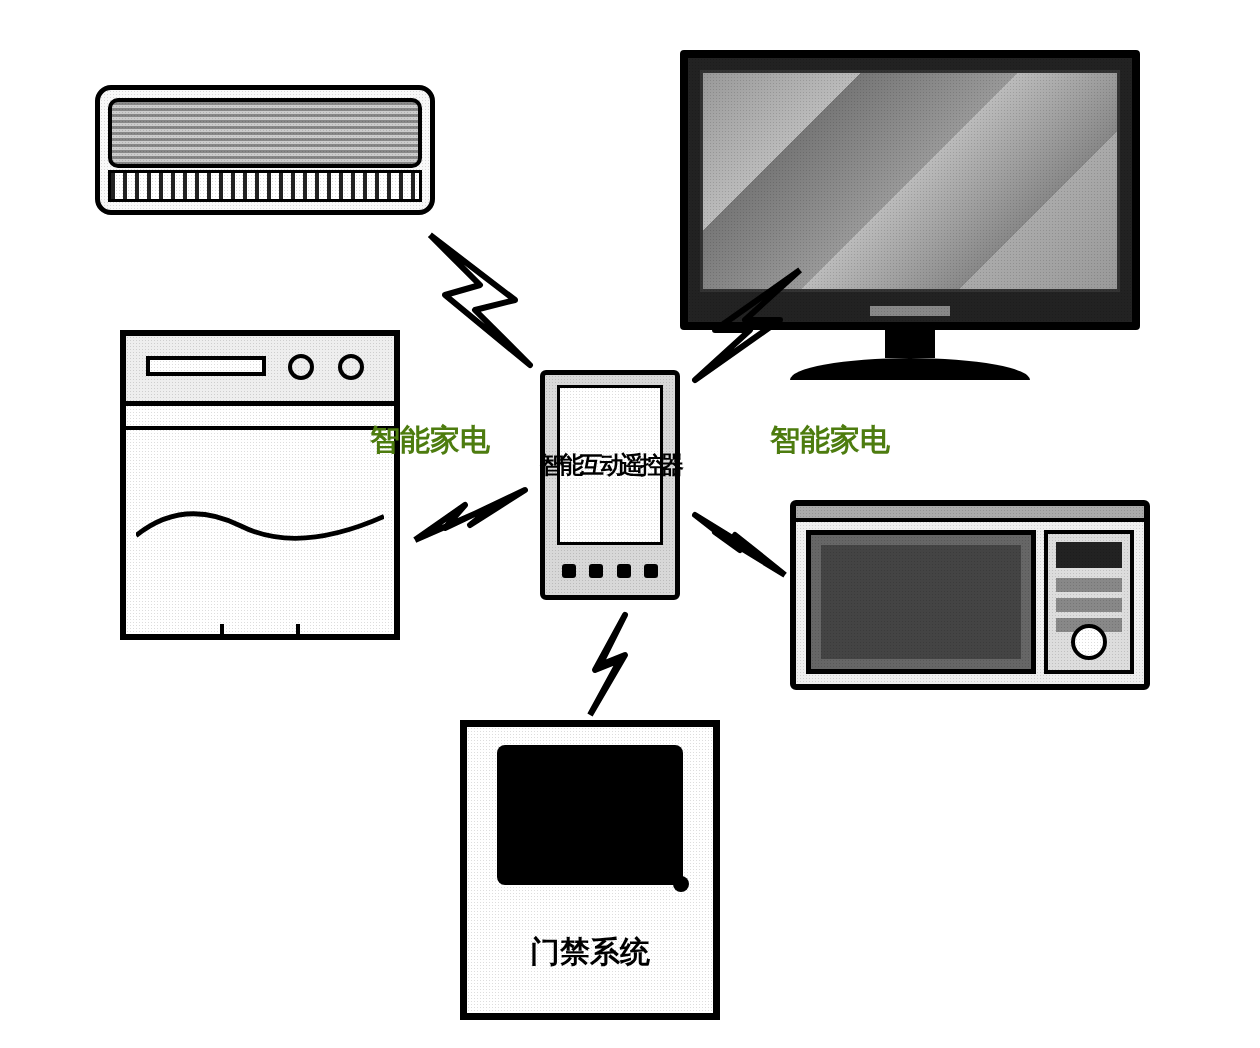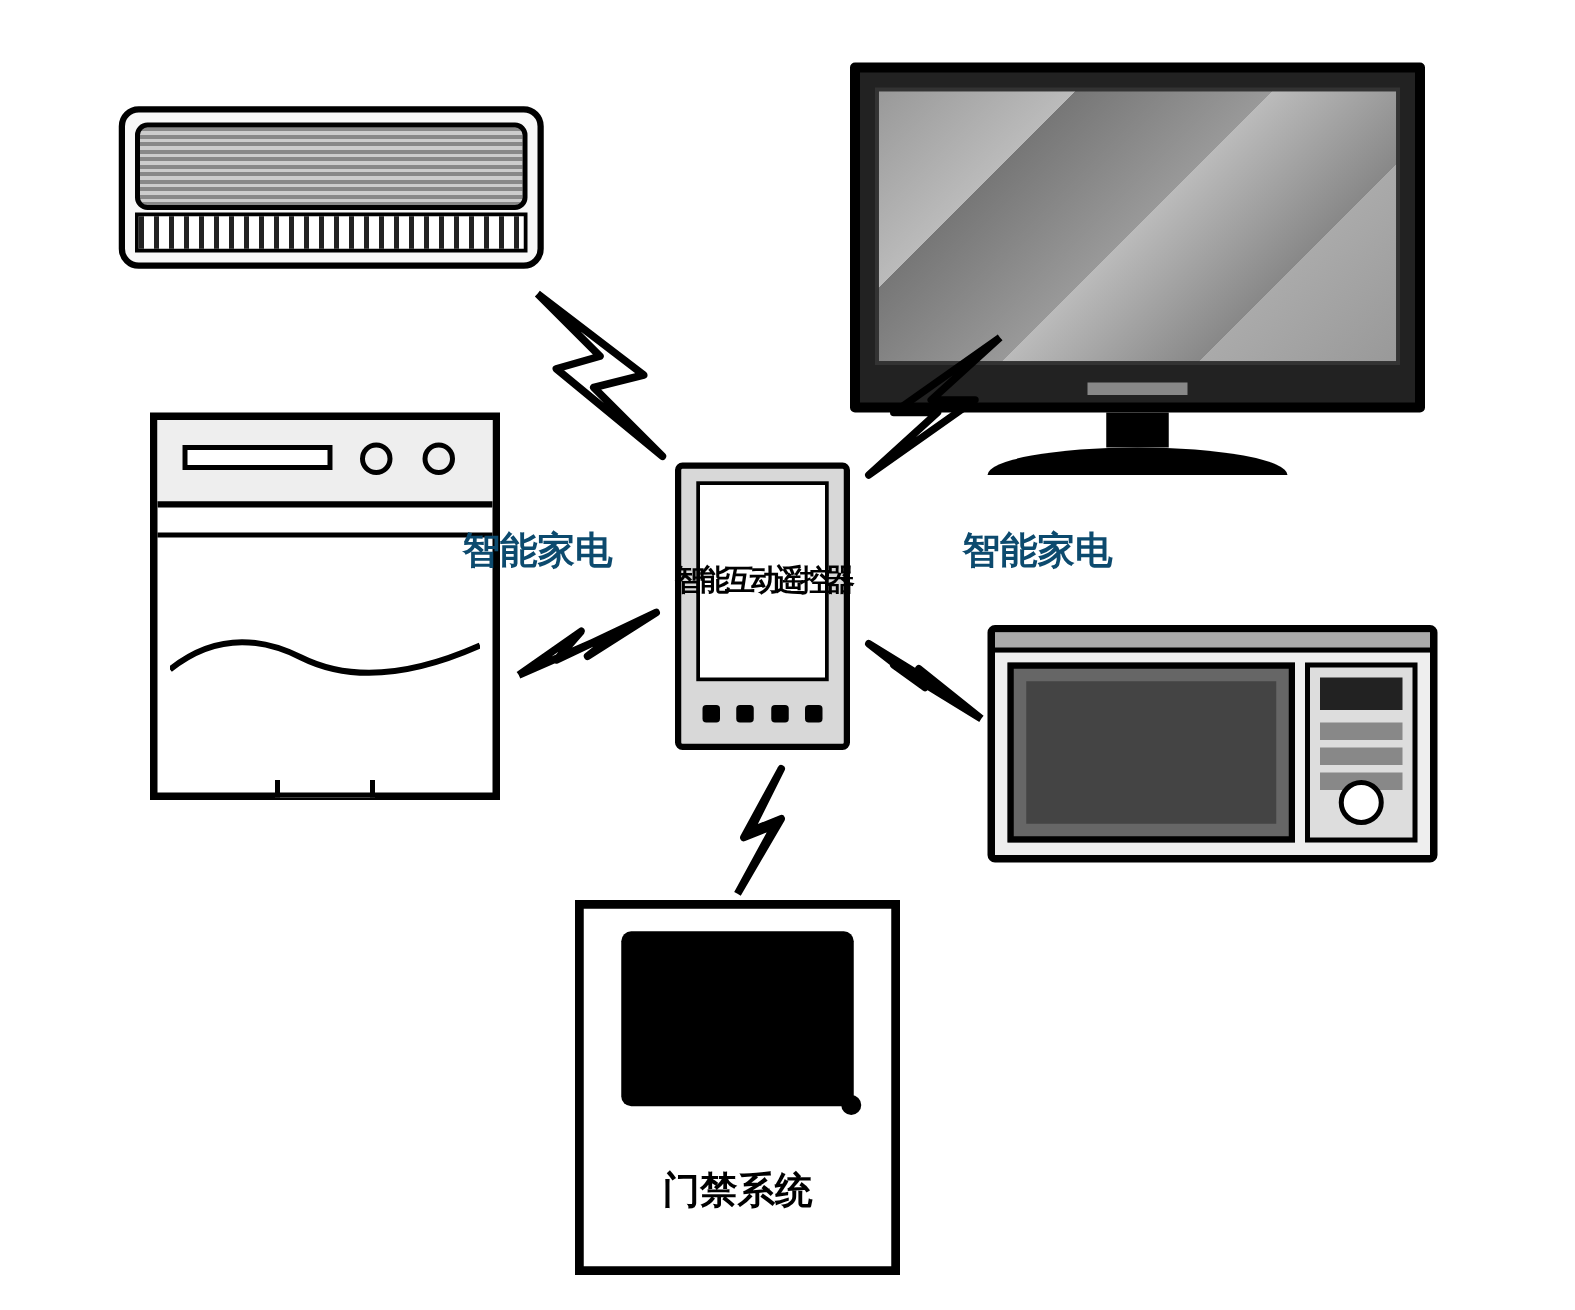--- a/index.html
+++ b/index.html
@@ -11,21 +11,21 @@
     font-family: "SimSun", "Microsoft YaHei", sans-serif;
     overflow: hidden;
   }
   .node {
     position: absolute;
   }
   .label {
     position: absolute;
     font-size: 30px;
     font-weight: bold;
-    color: #0c4a6e;
+    color: #4d7c0f;
     white-space: nowrap;
   }
 
   
   .ac {
     left: 95px; top: 85px; width: 340px; height: 130px;
     border: 5px solid #000; border-radius: 16px;
     background: #f8f8f8;
   }
   .ac-top {

